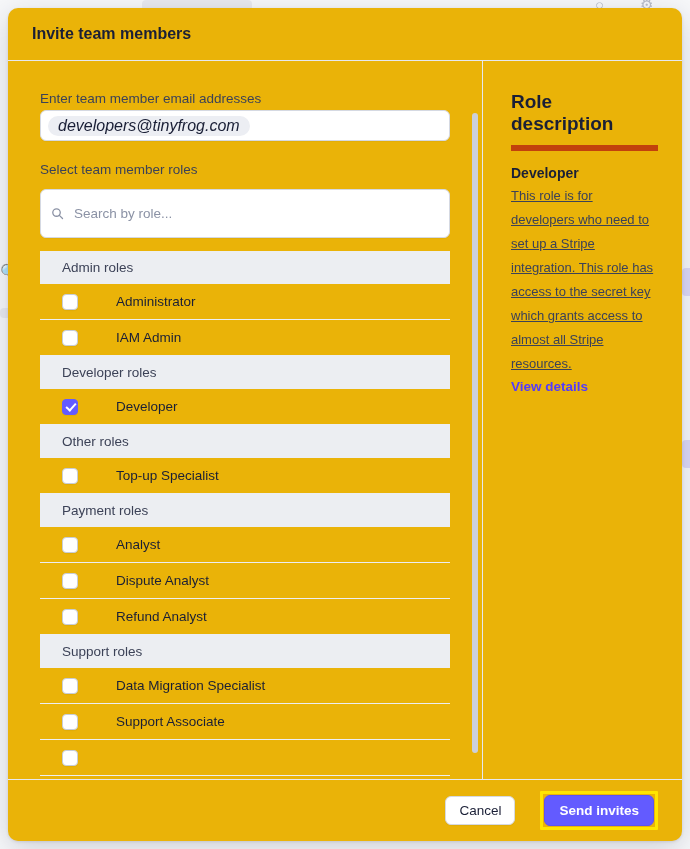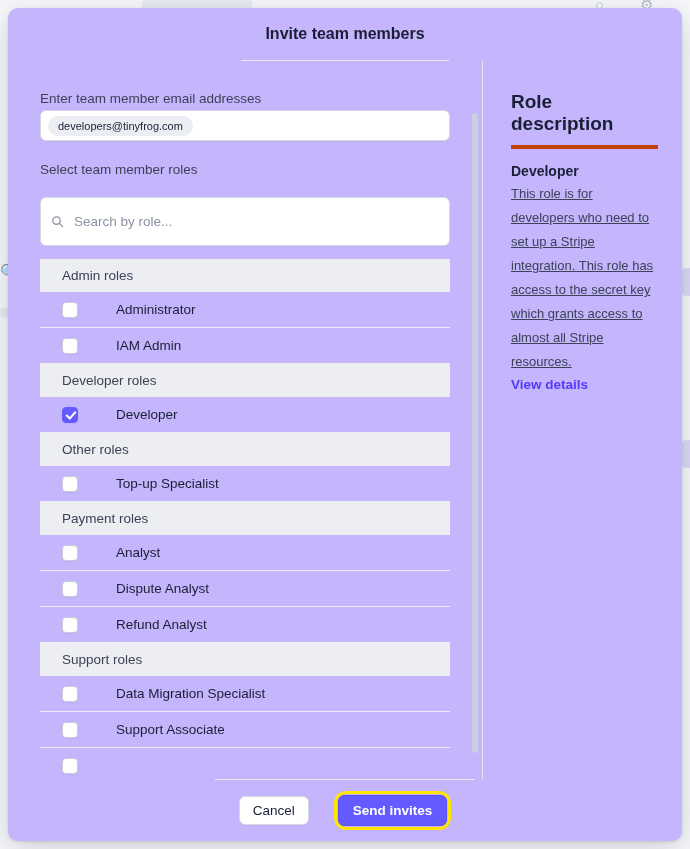--- a/index.html
+++ b/index.html
@@ -38,27 +38,26 @@
     border-radius: 4px 0 0 4px;
   }
 
   
   .modal {
     position: absolute;
     left: 8px;
     top: 8px;
     width: 674px;
     height: 833px;
-    background: #c4b5fd;
+    background: #eab308;
     border-radius: 10px;
     box-shadow: 0 8px 30px rgba(30,35,60,0.18), 0 1px 3px rgba(30,35,60,0.12);
     display: flex;
     flex-direction: column;
     overflow: hidden;
-    align-items: center;
   }
   .modal-header {
     height: 53px;
     flex: 0 0 53px;
     display: flex;
     align-items: center;
     padding: 0 24px;
     border-bottom: 1px solid #e6e8ee;
     box-sizing: border-box;
   }
@@ -99,29 +98,30 @@
     display: flex;
     align-items: center;
     padding: 0 7px;
     box-shadow: 0 1px 1px rgba(0,0,0,0.03);
     margin-bottom: 21px;
     background: #fff;
   }
   .email-chip {
     background: #eceef3;
     border-radius: 11px;
-    font-size: 11px;
+    font-size: 16px;
     color: #1a1f36;
     padding: 3px 10px;
     line-height: 14px;
+    font-style: italic;
   }
   .section-label {
     font-size: 13.5px;
     color: #3c4257;
-    margin-bottom: 20px;
+    margin-bottom: 12px;
   }
   .search-box {
     border: 1px solid #d5d9e2;
     border-radius: 6px;
     height: 31px;
     display: flex;
     align-items: center;
     padding: 8px 10px;
     box-shadow: 0 1px 1px rgba(0,0,0,0.03);
     margin-bottom: 13px;
@@ -214,21 +214,21 @@
   .right-col {
     flex: 1 1 auto;
     padding: 30px 24px 0 28px;
     box-sizing: border-box;
   }
   .right-title {
     font-size: 19px;
     font-weight: bold;
     color: #1a1f36;
     padding-bottom: 10px;
-    border-bottom: 4px solid #c2410c;
+    border-bottom: 6px solid #c2410c;
     margin-bottom: 14px;
   }
   .right-role-name {
     font-size: 14px;
     font-weight: bold;
     color: #1a1f36;
     margin-bottom: 3px;
   }
   .right-desc {
     font-size: 13px;
@@ -264,21 +264,21 @@
     border-radius: 6px;
     font-size: 13.5px;
     color: #1a1f36;
     padding: 6px 13px;
     box-shadow: 0 1px 1px rgba(0,0,0,0.04);
     cursor: pointer;
     font-family: "Liberation Sans", sans-serif;
   }
   .highlight-wrap {
     border: 3px solid #ffe500;
-    border-radius: 12px;
+    border-radius: 1px;
     padding: 1px;
     display: inline-block;
     line-height: 0;
   }
   .btn-primary {
     background: #635bff;
     border: 1px solid #5b54f0;
     border-radius: 6px;
     font-size: 13.5px;
     color: #fff;

